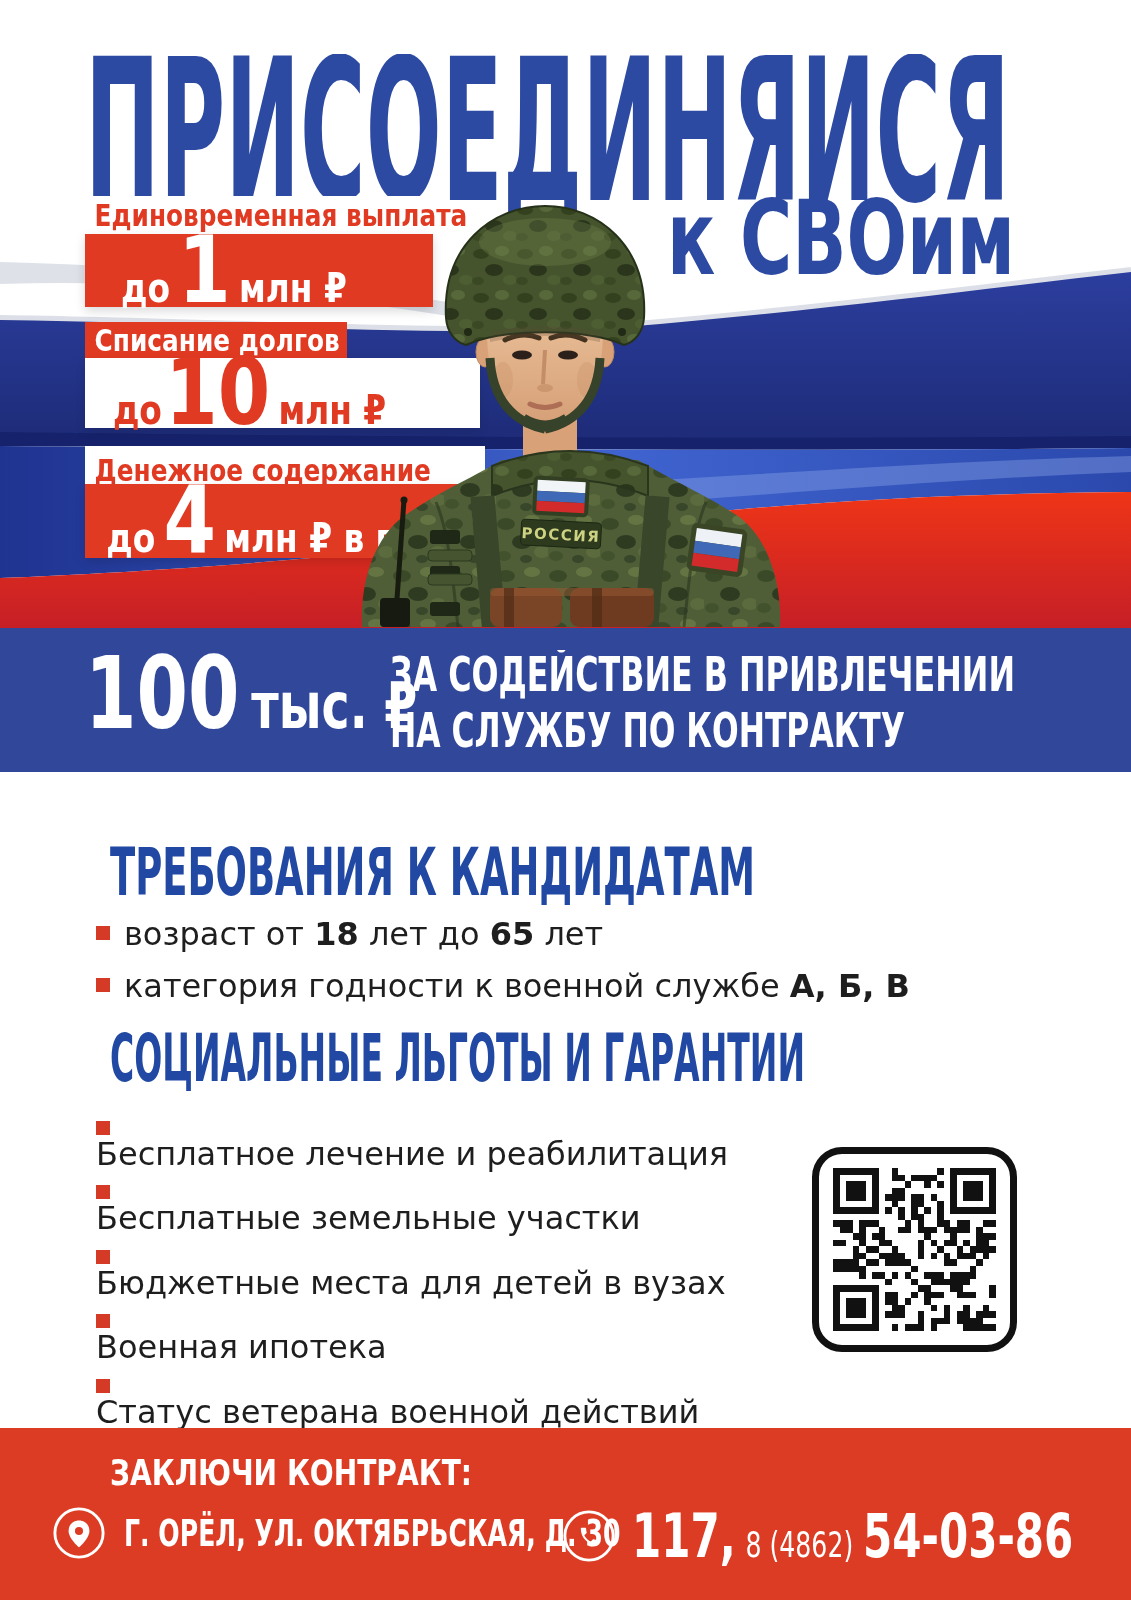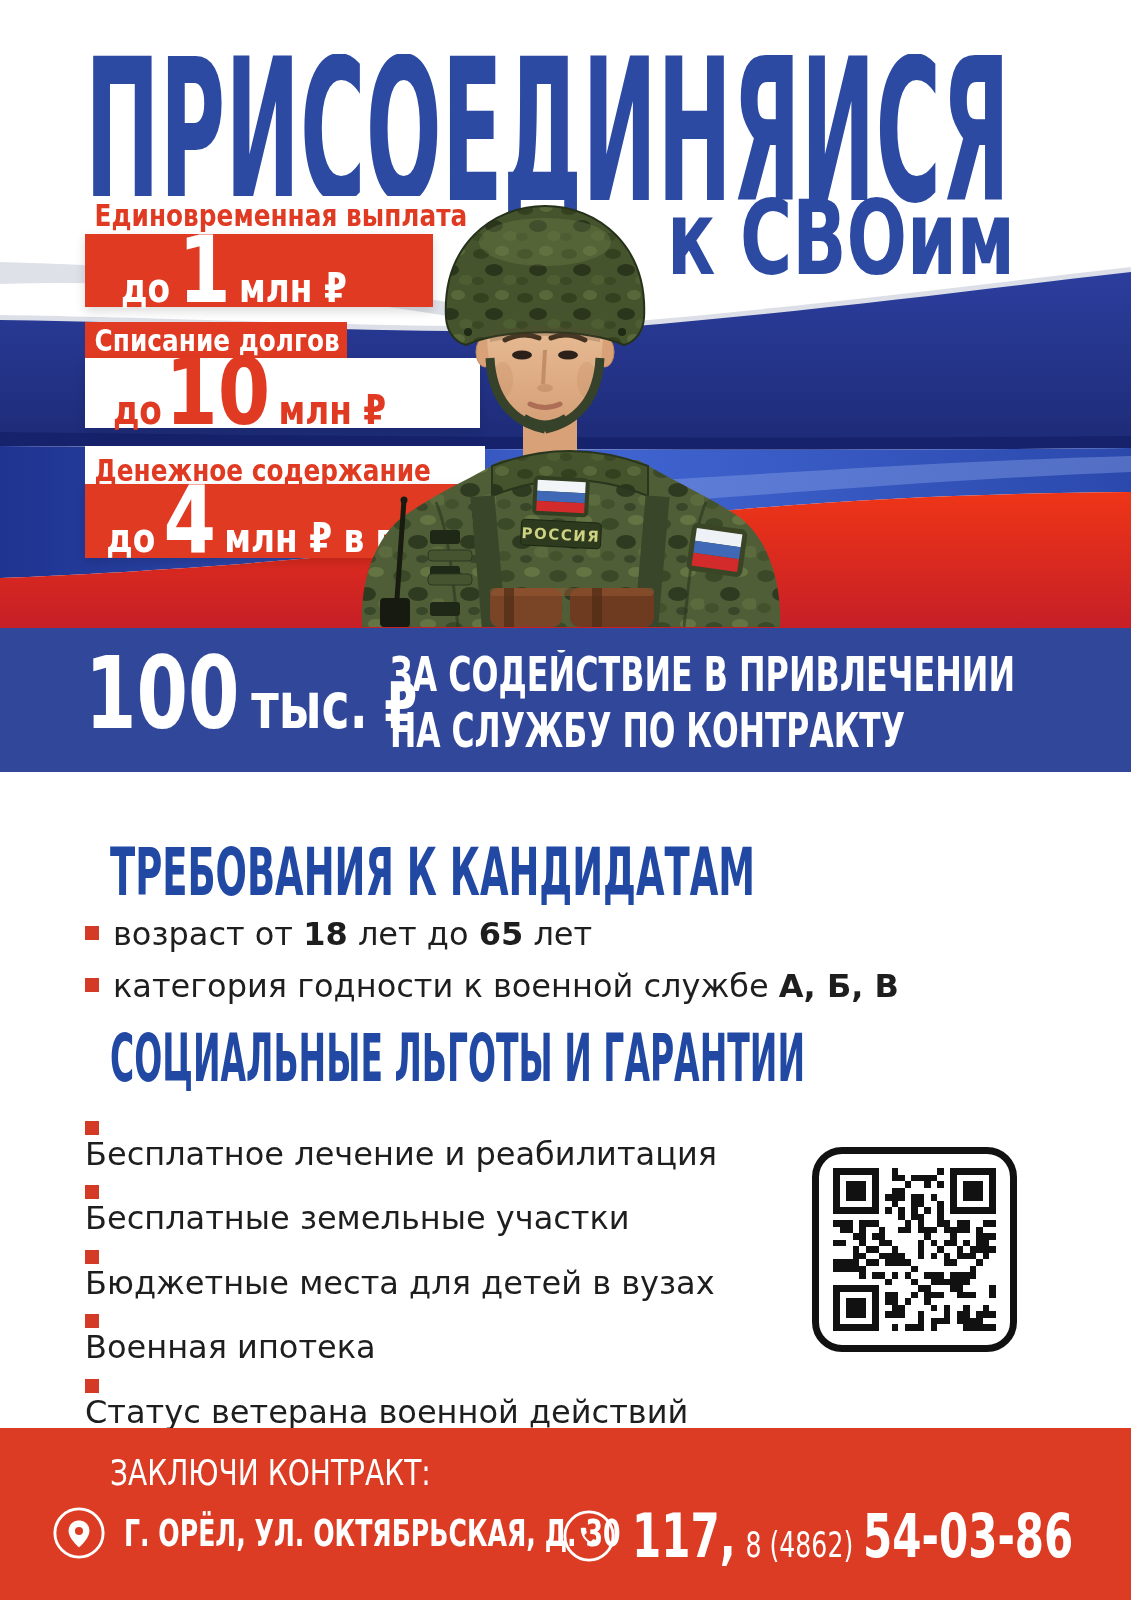--- a/index.html
+++ b/index.html
@@ -31,34 +31,34 @@
   .soldier{left:340px;top:200px;width:460px;height:427px;z-index:3;}
 
   
   .band-amount{left:85px;top:655px;z-index:4;display:flex;align-items:baseline;color:#fff;transform:scaleX(.74);transform-origin:0 50%;white-space:nowrap;}
   .band-amount .big{font-size:100px;font-weight:bold;line-height:.78;}
   .band-amount .small{font-size:64px;font-weight:bold;margin-left:16px;line-height:1;}
   .band-line{z-index:4;}
 
   
   .h2-svg{z-index:2;}
-  .blist{left:85px;z-index:2;}
+  .blist{left:96px;z-index:2;}
   .bitem{display:flex;align-items:flex-start;color:#1e1e1e;font-size:32px;line-height:1.2;}
   .bitem .sq{flex:0 0 14px;width:14px;height:14px;background:#d43a26;margin:11px 14px 0 0;}
   .req .bitem{margin-bottom:14px;}
   .soc .bitem{margin-bottom:1px;flex-direction:column;}
   b{font-weight:bold;}
 
   
   .qr{left:812px;top:1147px;width:163px;height:163px;padding:14px;border:7px solid #111;border-radius:30px;background:#fff;z-index:2;}
   .qr svg{width:100%;height:100%;display:block;}
 
   
   .footer{left:0;top:1428px;width:1131px;height:172px;background:#dc3c24;z-index:5;}
-  .cta{left:110px;top:1452px;color:#fff;font-size:36px;font-weight:400;z-index:6;}
+  .cta{left:110px;top:1452px;color:#fff;font-size:36px;font-weight:700;z-index:6;}
   .cta .cx{display:inline-block;transform:scaleX(.78);transform-origin:0 50%;white-space:nowrap;}
   .contact-row{display:flex;align-items:center;z-index:6;color:#fff;}
   .addr-row{left:52px;top:1506px;}
   .addr-text{font-size:37px;font-weight:bold;margin-left:18px;transform:scaleX(.68);transform-origin:0 50%;white-space:nowrap;}
   .phone-row{left:562px;top:1506px;}
   .phone-texts{display:flex;align-items:baseline;margin-left:16px;transform:scaleX(.7);transform-origin:0 50%;white-space:nowrap;}
   .ph-big{font-size:60px;font-weight:bold;line-height:1;}
   .ph-small{font-size:36px;font-weight:400;margin:0 14px;}
 </style>
 </head>

